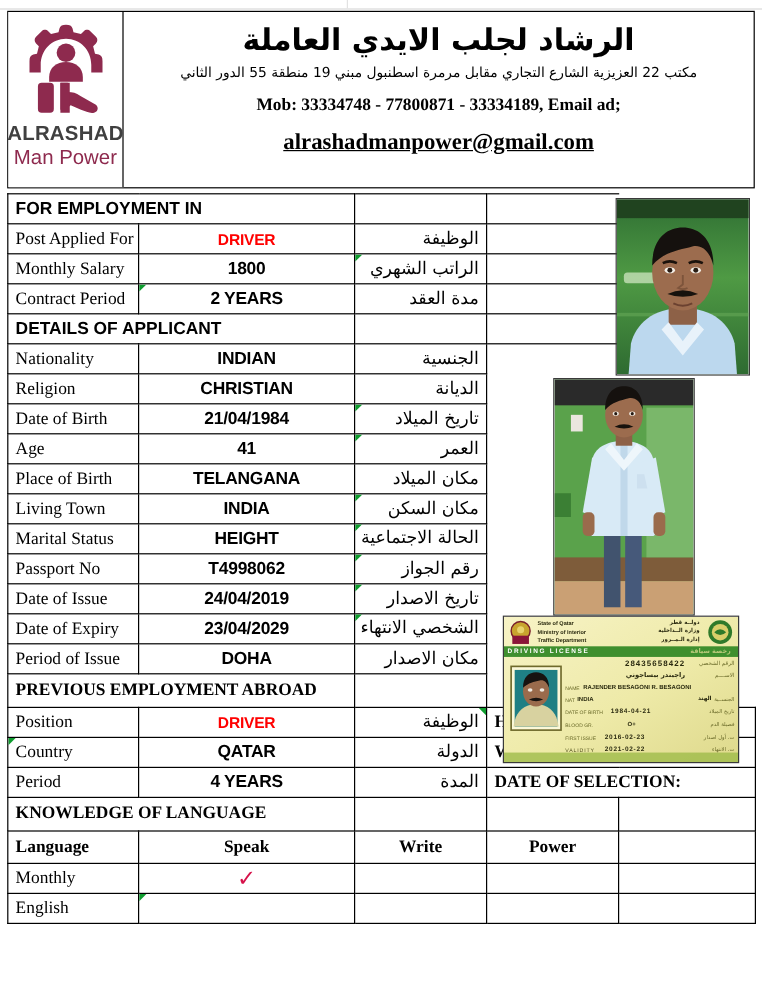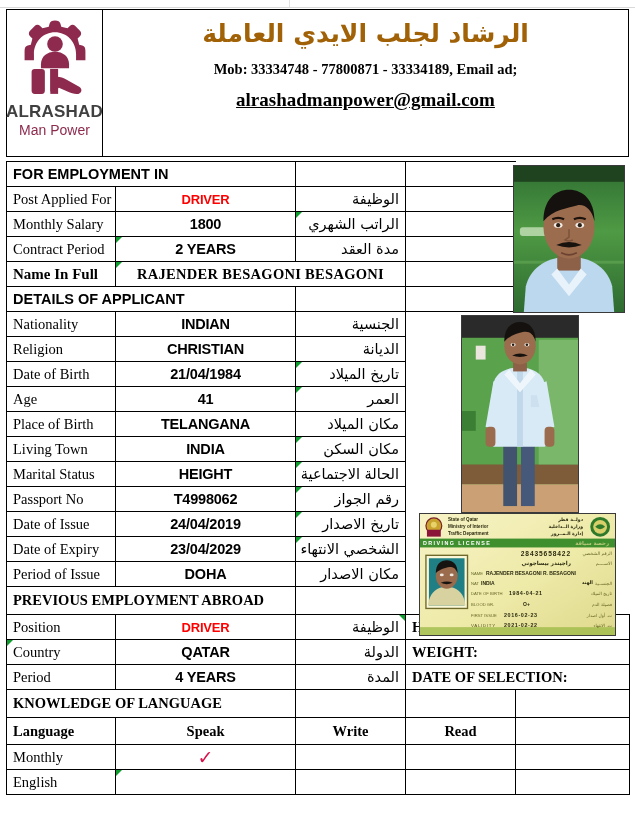--- a/index.html
+++ b/index.html
@@ -44,29 +44,29 @@
   }
   .logo-mark { width: 78px; height: 88px; }
   .logo-word {
     font-family: "Liberation Sans", sans-serif;
     font-weight: bold; color: #404040;
     font-size: 17px; letter-spacing: 0.2px;
     line-height: 1; margin-top: 1px;
   }
   .logo-sub {
     font-family: "Liberation Sans", sans-serif;
-    color: #8e2a4e; font-size: 14px;
+    color: #8e2a4e; font-size: 17px;
     line-height: 1.15; margin-top: 2px;
   }
   .header-body {
     flex: 1; padding: 6px 10px 0 10px;
     text-align: center;
   }
   .ar-title {
-    direction: rtl; color: #a16207;
+    direction: rtl; color: #000000;
     font-family: "DejaVu Sans", sans-serif;
     font-weight: bold; font-size: 25px;
     line-height: 1.25; margin: 2px 0 2px 0;
     white-space: nowrap;
   }
   .ar-addr {
     direction: rtl; color: #000;
     font-family: "DejaVu Sans", sans-serif;
     font-size: 11.5px; line-height: 1.3;
     margin: 4px 0 0 0; white-space: nowrap;
@@ -196,20 +196,21 @@
 
           <path d="M44 70 h8 v10 c5 0 9 1 13 4 l16 9 c4 2 4 8-1 9 -4 1-9-1-14-3 l-11-5 c-3 3-8 5-11 5 V70 z"></path>
           <path d="M44 70 h10 v32 H44 z"></path>
         </g>
       </svg>
       <div class="logo-word">ALRASHAD</div>
       <div class="logo-sub">Man Power</div>
     </div>
     <div class="header-body">
       <div class="ar-title">الرشاد لجلب الايدي العاملة</div>
+      <div class="ar-addr">مكتب 22 العزيزية الشارع التجاري مقابل مرمرة اسطنبول مبني 19 منطقة 55 الدور الثاني</div>
       <div class="mob-line">Mob: 33334748 - 77800871 - 33334189, Email ad;</div>
       <div class="email-line">alrashadmanpower@gmail.com</div>
     </div>
   </div>
 
   <table class="sheet">
     <colgroup>
       <col style="width:109px">
       <col style="width:180px">
       <col style="width:110px">
@@ -248,29 +249,20 @@
         <td class="lbl">Contract Period</td>
         <td class="val">
           <span class="etri"></span>
           <span>2 YEARS</span>
         </td>
         <td class="ar">مدة العقد</td>
         <td style="border-left:none;border-right:none;"></td>
         <td style="border:none;"></td>
       </tr>
 
-      <tr class="name-row">
-        <td class="lbl" style="font-weight:bold;">Name In Full</td>
-        <td class="name-val" colspan="2">
-          <span class="etri"></span>
-          <span>RAJENDER  BESAGONI  BESAGONI</span>
-        </td>
-        <td style="border-left:none;border-right:none;"></td>
-        <td style="border:none;"></td>
-      </tr>
 
       <tr>
         <td class="section" colspan="2">DETAILS OF APPLICANT</td>
         <td></td>
         <td style="border-left:none;border-right:none;"></td>
         <td style="border:none;"></td>
       </tr>
 
       <tr>
         <td class="lbl">Nationality</td>
@@ -407,21 +399,21 @@
         <td class="section-serif" colspan="2" style="height:28px;">KNOWLEDGE OF LANGUAGE</td>
         <td></td>
         <td></td>
         <td></td>
       </tr>
 
       <tr>
         <td class="col-head left" style="height:27px;">Language</td>
         <td class="col-head">Speak</td>
         <td class="col-head">Write</td>
-        <td class="col-head">Read</td>
+        <td class="col-head">Power</td>
         <td></td>
       </tr>
 
       <tr>
         <td class="lbl">Monthly</td>
         <td>
           <span class="tick">✓</span>
         </td>
         <td></td>
         <td></td>

